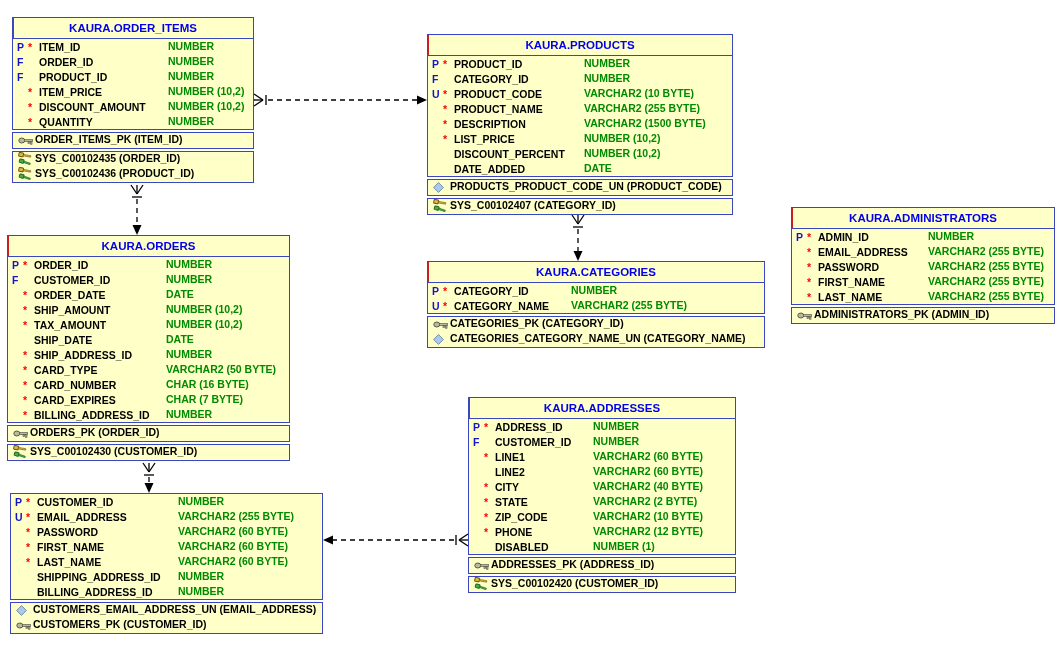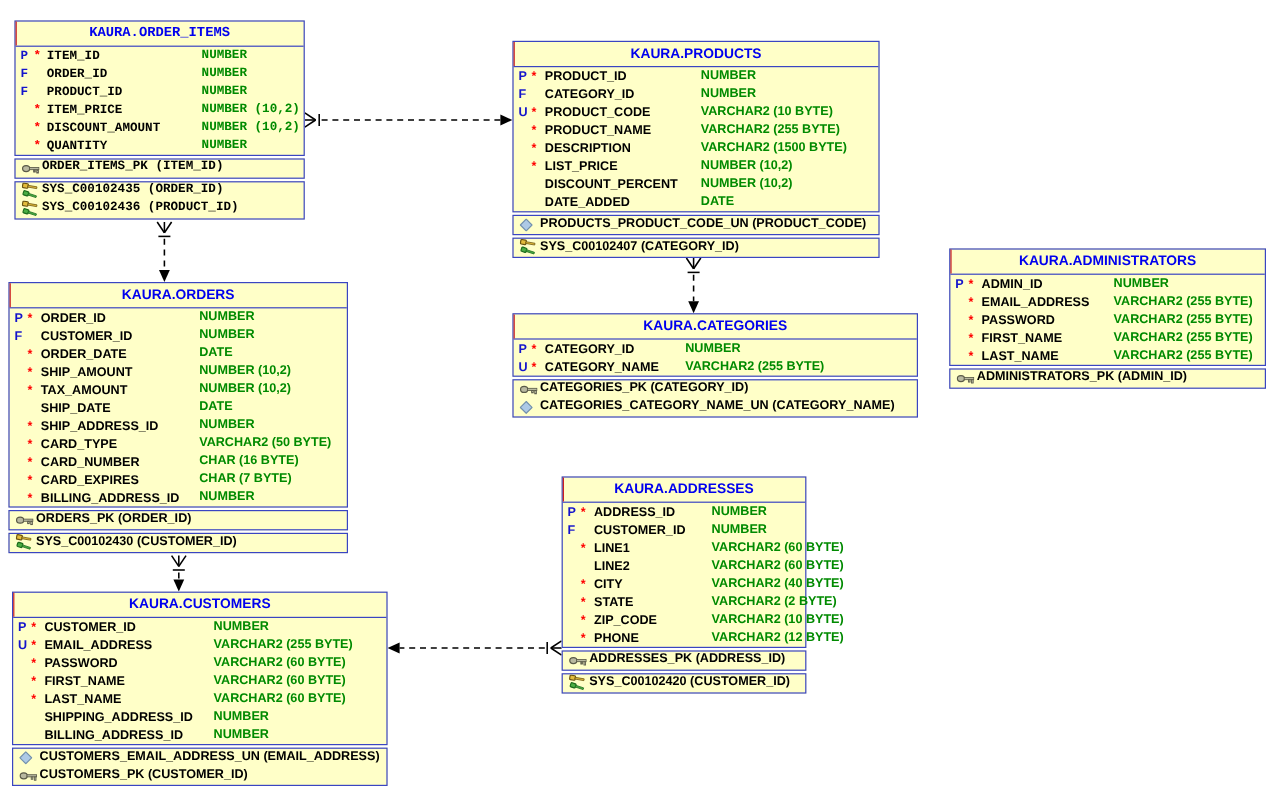--- a/index.html
+++ b/index.html
@@ -89,21 +89,21 @@
       </g>
       <g>
         <line x1="459" y1="540" x2="468" y2="540" stroke="#000000" stroke-width="1.3"></line>
         <line x1="459" y1="540" x2="468" y2="546" stroke="#000000" stroke-width="1.3"></line>
         <line x1="459" y1="540" x2="468" y2="534" stroke="#000000" stroke-width="1.3"></line>
         <line x1="456" y1="545" x2="456" y2="535" stroke="#000000" stroke-width="1.3"></line>
         <line x1="454" y1="540" x2="333" y2="540" stroke="#000000" stroke-width="1.3" stroke-dasharray="5,4"></line>
         <polygon points="323,540 333,535.5 333,544.5" fill="#000000"></polygon>
       </g>
     </svg>
-<div class="entity" style="left: 12px; top: 17px; width: 242px; font-family: Liberation Mono, monospace;">
+<div class="entity" style="left: 12px; top: 17px; width: 242px;">
       <div class="box">
         <div class="hdr">KAURA.ORDER_ITEMS<div class="accent"></div></div>
         <div class="row">
           <span class="m">P</span>
           <span class="req">*</span>
           <span class="cname">ITEM_ID</span>
           <span class="ctype" style="left: 155px;">NUMBER</span>
         </div>
         <div class="row">
           <span class="m">F</span>
@@ -442,21 +442,21 @@
               <ellipse cx="3.8" cy="5.5" rx="3" ry="2.5" fill="#b9b9a0" stroke="#5a5a48" stroke-width="1"></ellipse>
               <rect x="6.5" y="4.6" width="8" height="1.8" fill="#b9b9a0" stroke="#5a5a48" stroke-width="0.7"></rect>
               <rect x="10" y="6.4" width="1.4" height="2" fill="#b9b9a0" stroke="#5a5a48" stroke-width="0.7"></rect>
               <rect x="12.6" y="6.4" width="1.4" height="2.8" fill="#b9b9a0" stroke="#5a5a48" stroke-width="0.7"></rect>
             </svg>
           </span>
           <span>ADMINISTRATORS_PK (ADMIN_ID)</span>
         </div>
       </div>
     </div>
-    <div class="entity" style="left: 468px; top: 397px; width: 204px;">
+    <div class="entity" style="left: 468px; top: 397px; width: 268px;">
       <div class="box">
         <div class="hdr">KAURA.ADDRESSES<div class="accent"></div></div>
         <div class="row">
           <span class="m">P</span>
           <span class="req">*</span>
           <span class="cname">ADDRESS_ID</span>
           <span class="ctype" style="left: 124px;">NUMBER</span>
         </div>
         <div class="row">
           <span class="m">F</span>
@@ -492,20 +492,26 @@
           <span class="m"></span>
           <span class="req">*</span>
           <span class="cname">ZIP_CODE</span>
           <span class="ctype" style="left: 124px;">VARCHAR2 (10 BYTE)</span>
         </div>
         <div class="row">
           <span class="m"></span>
           <span class="req">*</span>
           <span class="cname">PHONE</span>
           <span class="ctype" style="left: 124px;">VARCHAR2 (12 BYTE)</span>
+        </div>
+        <div class="row">
+          <span class="m"></span>
+          <span class="req"></span>
+          <span class="cname">DISABLED</span>
+          <span class="ctype" style="left: 124px;">NUMBER (1)</span>
         </div>
       </div>
       <div class="box">
         <div class="krow">
           <span class="ic">
             <svg width="15" height="11" viewBox="0 0 15 11">
               <ellipse cx="3.8" cy="5.5" rx="3" ry="2.5" fill="#b9b9a0" stroke="#5a5a48" stroke-width="1"></ellipse>
               <rect x="6.5" y="4.6" width="8" height="1.8" fill="#b9b9a0" stroke="#5a5a48" stroke-width="0.7"></rect>
               <rect x="10" y="6.4" width="1.4" height="2" fill="#b9b9a0" stroke="#5a5a48" stroke-width="0.7"></rect>
               <rect x="12.6" y="6.4" width="1.4" height="2.8" fill="#b9b9a0" stroke="#5a5a48" stroke-width="0.7"></rect>
@@ -527,21 +533,20 @@
                 <rect x="5" y="1.9" width="7" height="1.5" fill="#4cae44" stroke="#1c6b1c" stroke-width="0.6"></rect>
               </g>
             </svg>
           </span>
           <span>SYS_C00102420 (CUSTOMER_ID)</span>
         </div>
       </div>
     </div>
     <div class="entity" style="left: 10px; top: 493px; width: 313px;">
       <div class="box">
-        <div class="hdr">KAURA.CUSTOMERS<div class="accent"></div></div>
         <div class="row">
           <span class="m">P</span>
           <span class="req">*</span>
           <span class="cname">CUSTOMER_ID</span>
           <span class="ctype" style="left: 167px;">NUMBER</span>
         </div>
         <div class="row">
           <span class="m">U</span>
           <span class="req">*</span>
           <span class="cname">EMAIL_ADDRESS</span>

